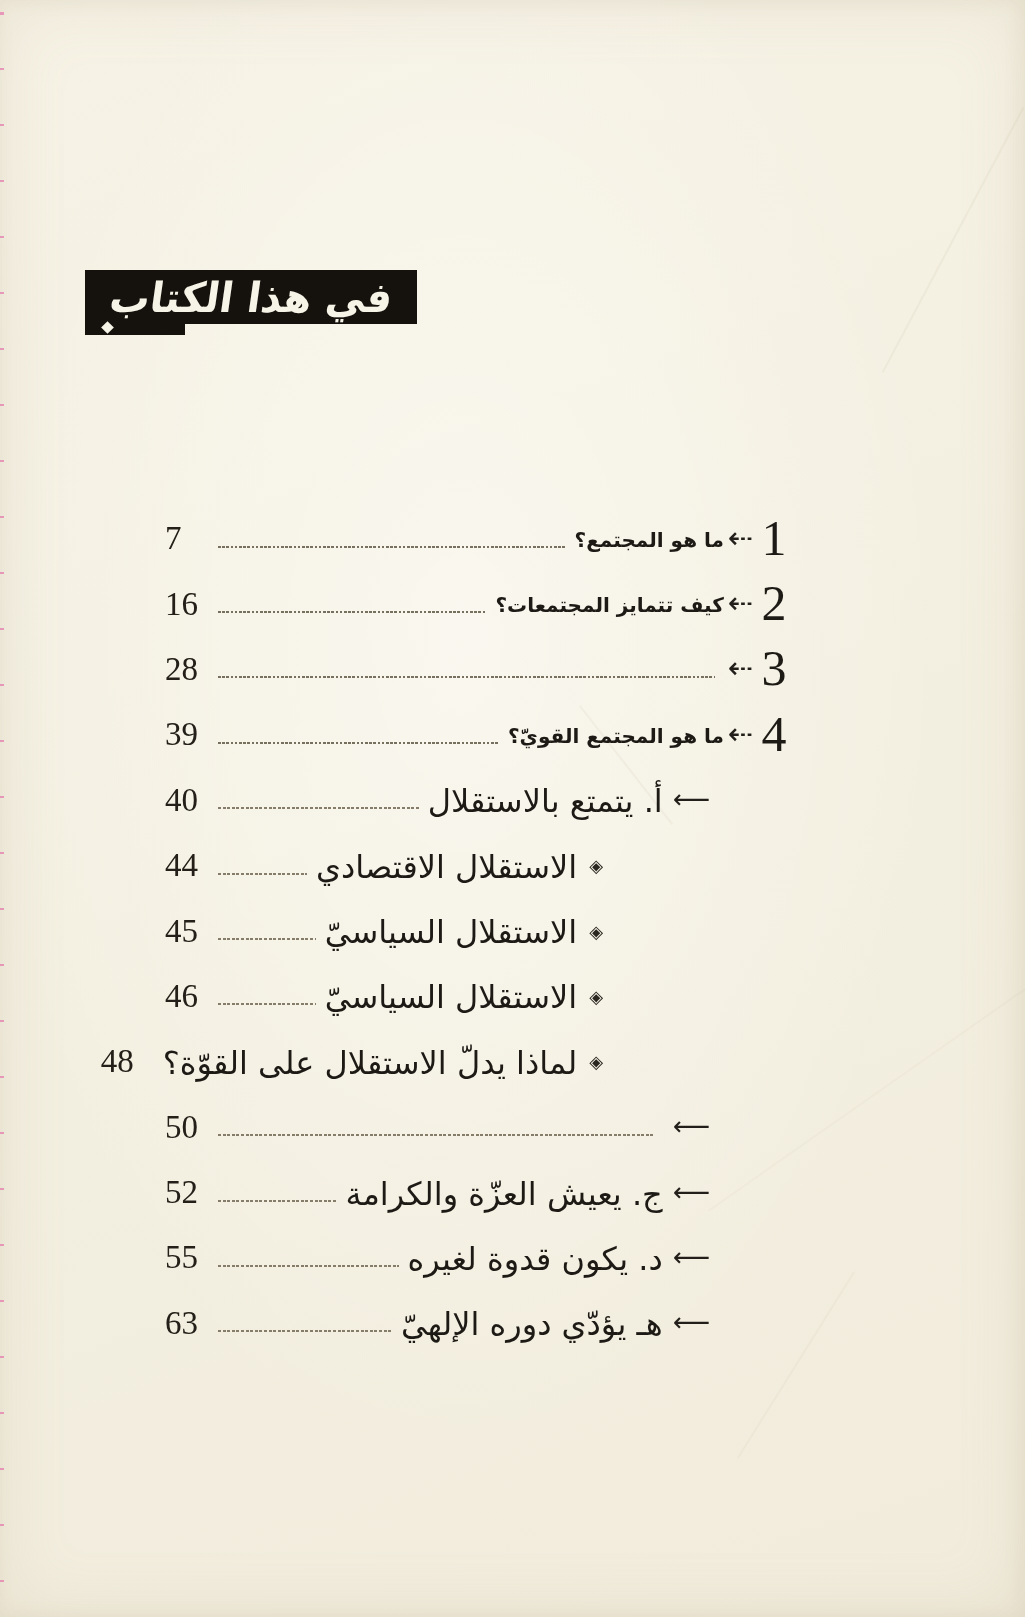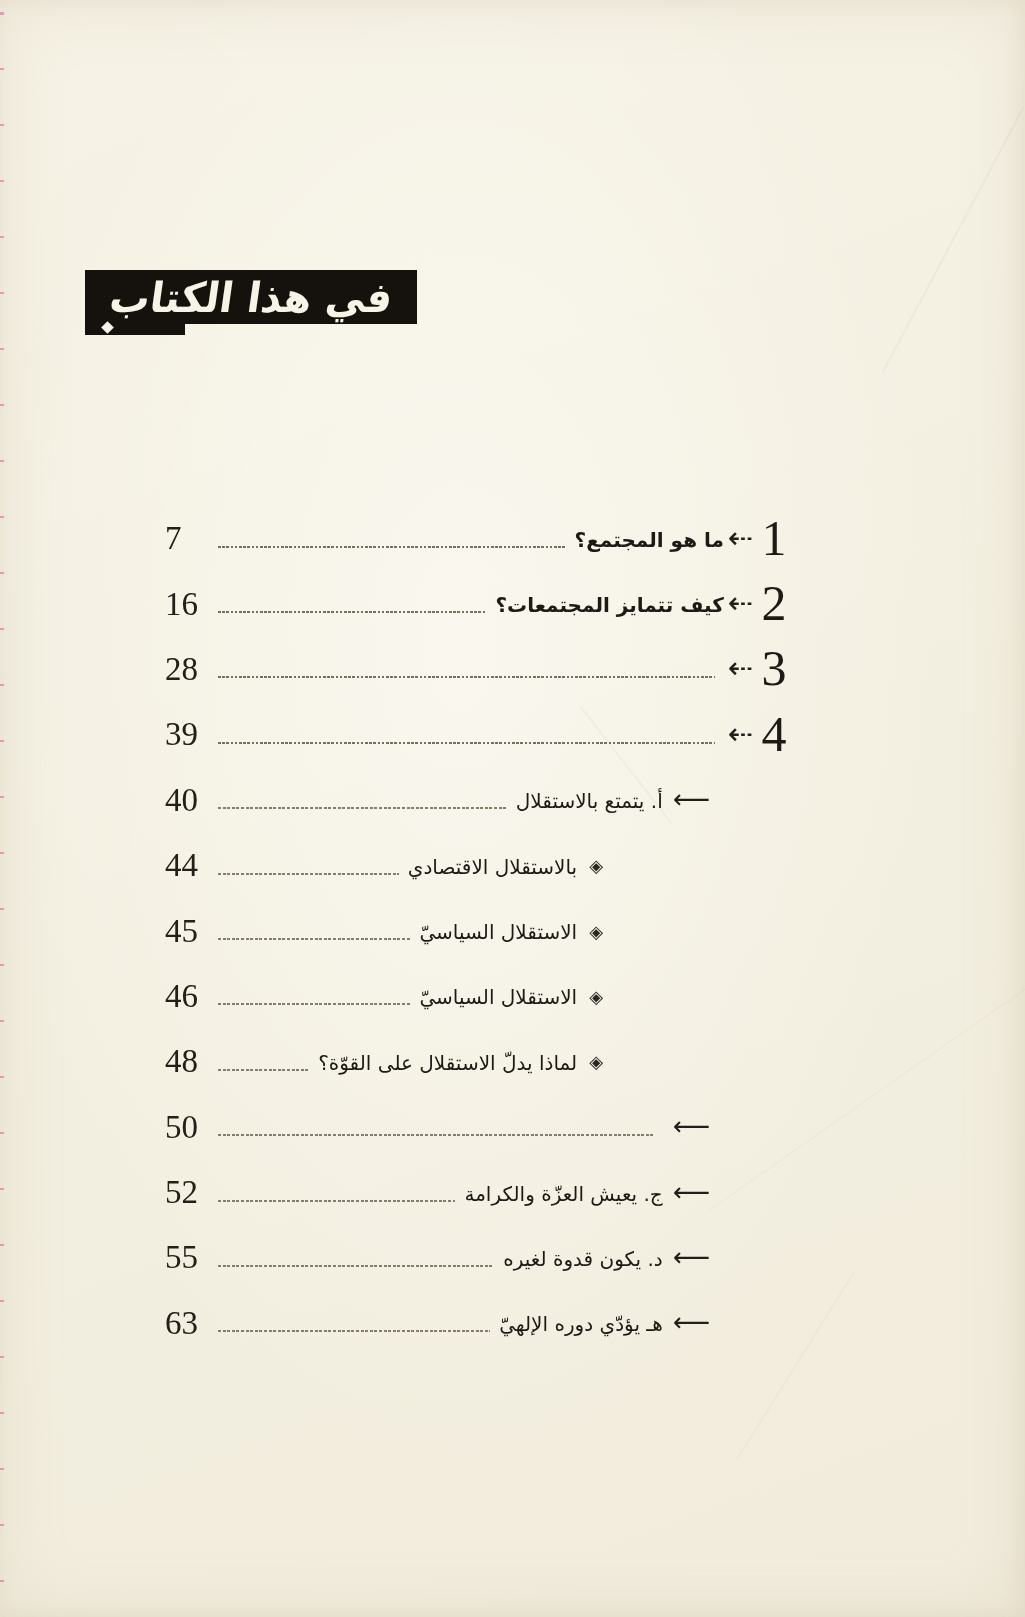--- a/index.html
+++ b/index.html
@@ -62,21 +62,21 @@
   }
   .arrow{flex:0 0 auto;color:#221f1a;line-height:1;}
   .arrow.ch{font-size:30px;margin-left:4px;transform:translateY(-2px);}
   .arrow.item{font-size:26px;margin-left:10px;transform:translateY(-2px);}
   .bullet{
     flex:0 0 auto;font-size:18px;color:#2a2620;margin-left:12px;
     transform:translateY(-1px);
   }
   .title{flex:0 0 auto;white-space:nowrap;}
   .row.chapter .title{font-size:20px;font-weight:bold;}
-  .row.lettered .title,.row.diamond .title{font-size:20px;font-weight:500;}
+  .row.lettered .title,.row.diamond .title{font-size:32px;font-weight:500;}
   .indent-1{margin-right:85px;}
   .indent-2{margin-right:192px;}
   .leader{
     flex:1 1 auto;height:2px;margin:0 9px;
     transform:translateY(7px);
     background:repeating-linear-gradient(90deg,#857c69 0 3px,rgba(133,124,105,0) 3px 4.6px);
   }
   .row.chapter .leader{background:repeating-linear-gradient(90deg,#77705f 0 2.6px,rgba(119,112,95,0) 2.6px 4.2px);}
   .pagenum{
     flex:0 0 auto;min-width:44px;text-align:left;direction:ltr;
@@ -124,34 +124,35 @@
     <div class="row chapter">
       <span class="chnum">3</span>
       <span class="arrow ch">⇠</span>
       <span class="leader"></span>
       <span class="pagenum">28</span>
     </div>
 
     <div class="row chapter">
       <span class="chnum">4</span>
       <span class="arrow ch">⇠</span>
+      <span class="title">ما هو المجتمع القويّ؟</span>
       <span class="leader"></span>
       <span class="pagenum">39</span>
     </div>
 
     <div class="row lettered">
       <span class="arrow item indent-1">⟵</span>
       <span class="title">أ. يتمتع بالاستقلال</span>
       <span class="leader"></span>
       <span class="pagenum">40</span>
     </div>
 
     <div class="row diamond">
       <span class="bullet indent-2">◈</span>
-      <span class="title">بالاستقلال الاقتصادي</span>
+      <span class="title">الاستقلال الاقتصادي</span>
       <span class="leader"></span>
       <span class="pagenum">44</span>
     </div>
 
     <div class="row diamond">
       <span class="bullet indent-2">◈</span>
       <span class="title">الاستقلال السياسيّ</span>
       <span class="leader"></span>
       <span class="pagenum">45</span>
     </div>

